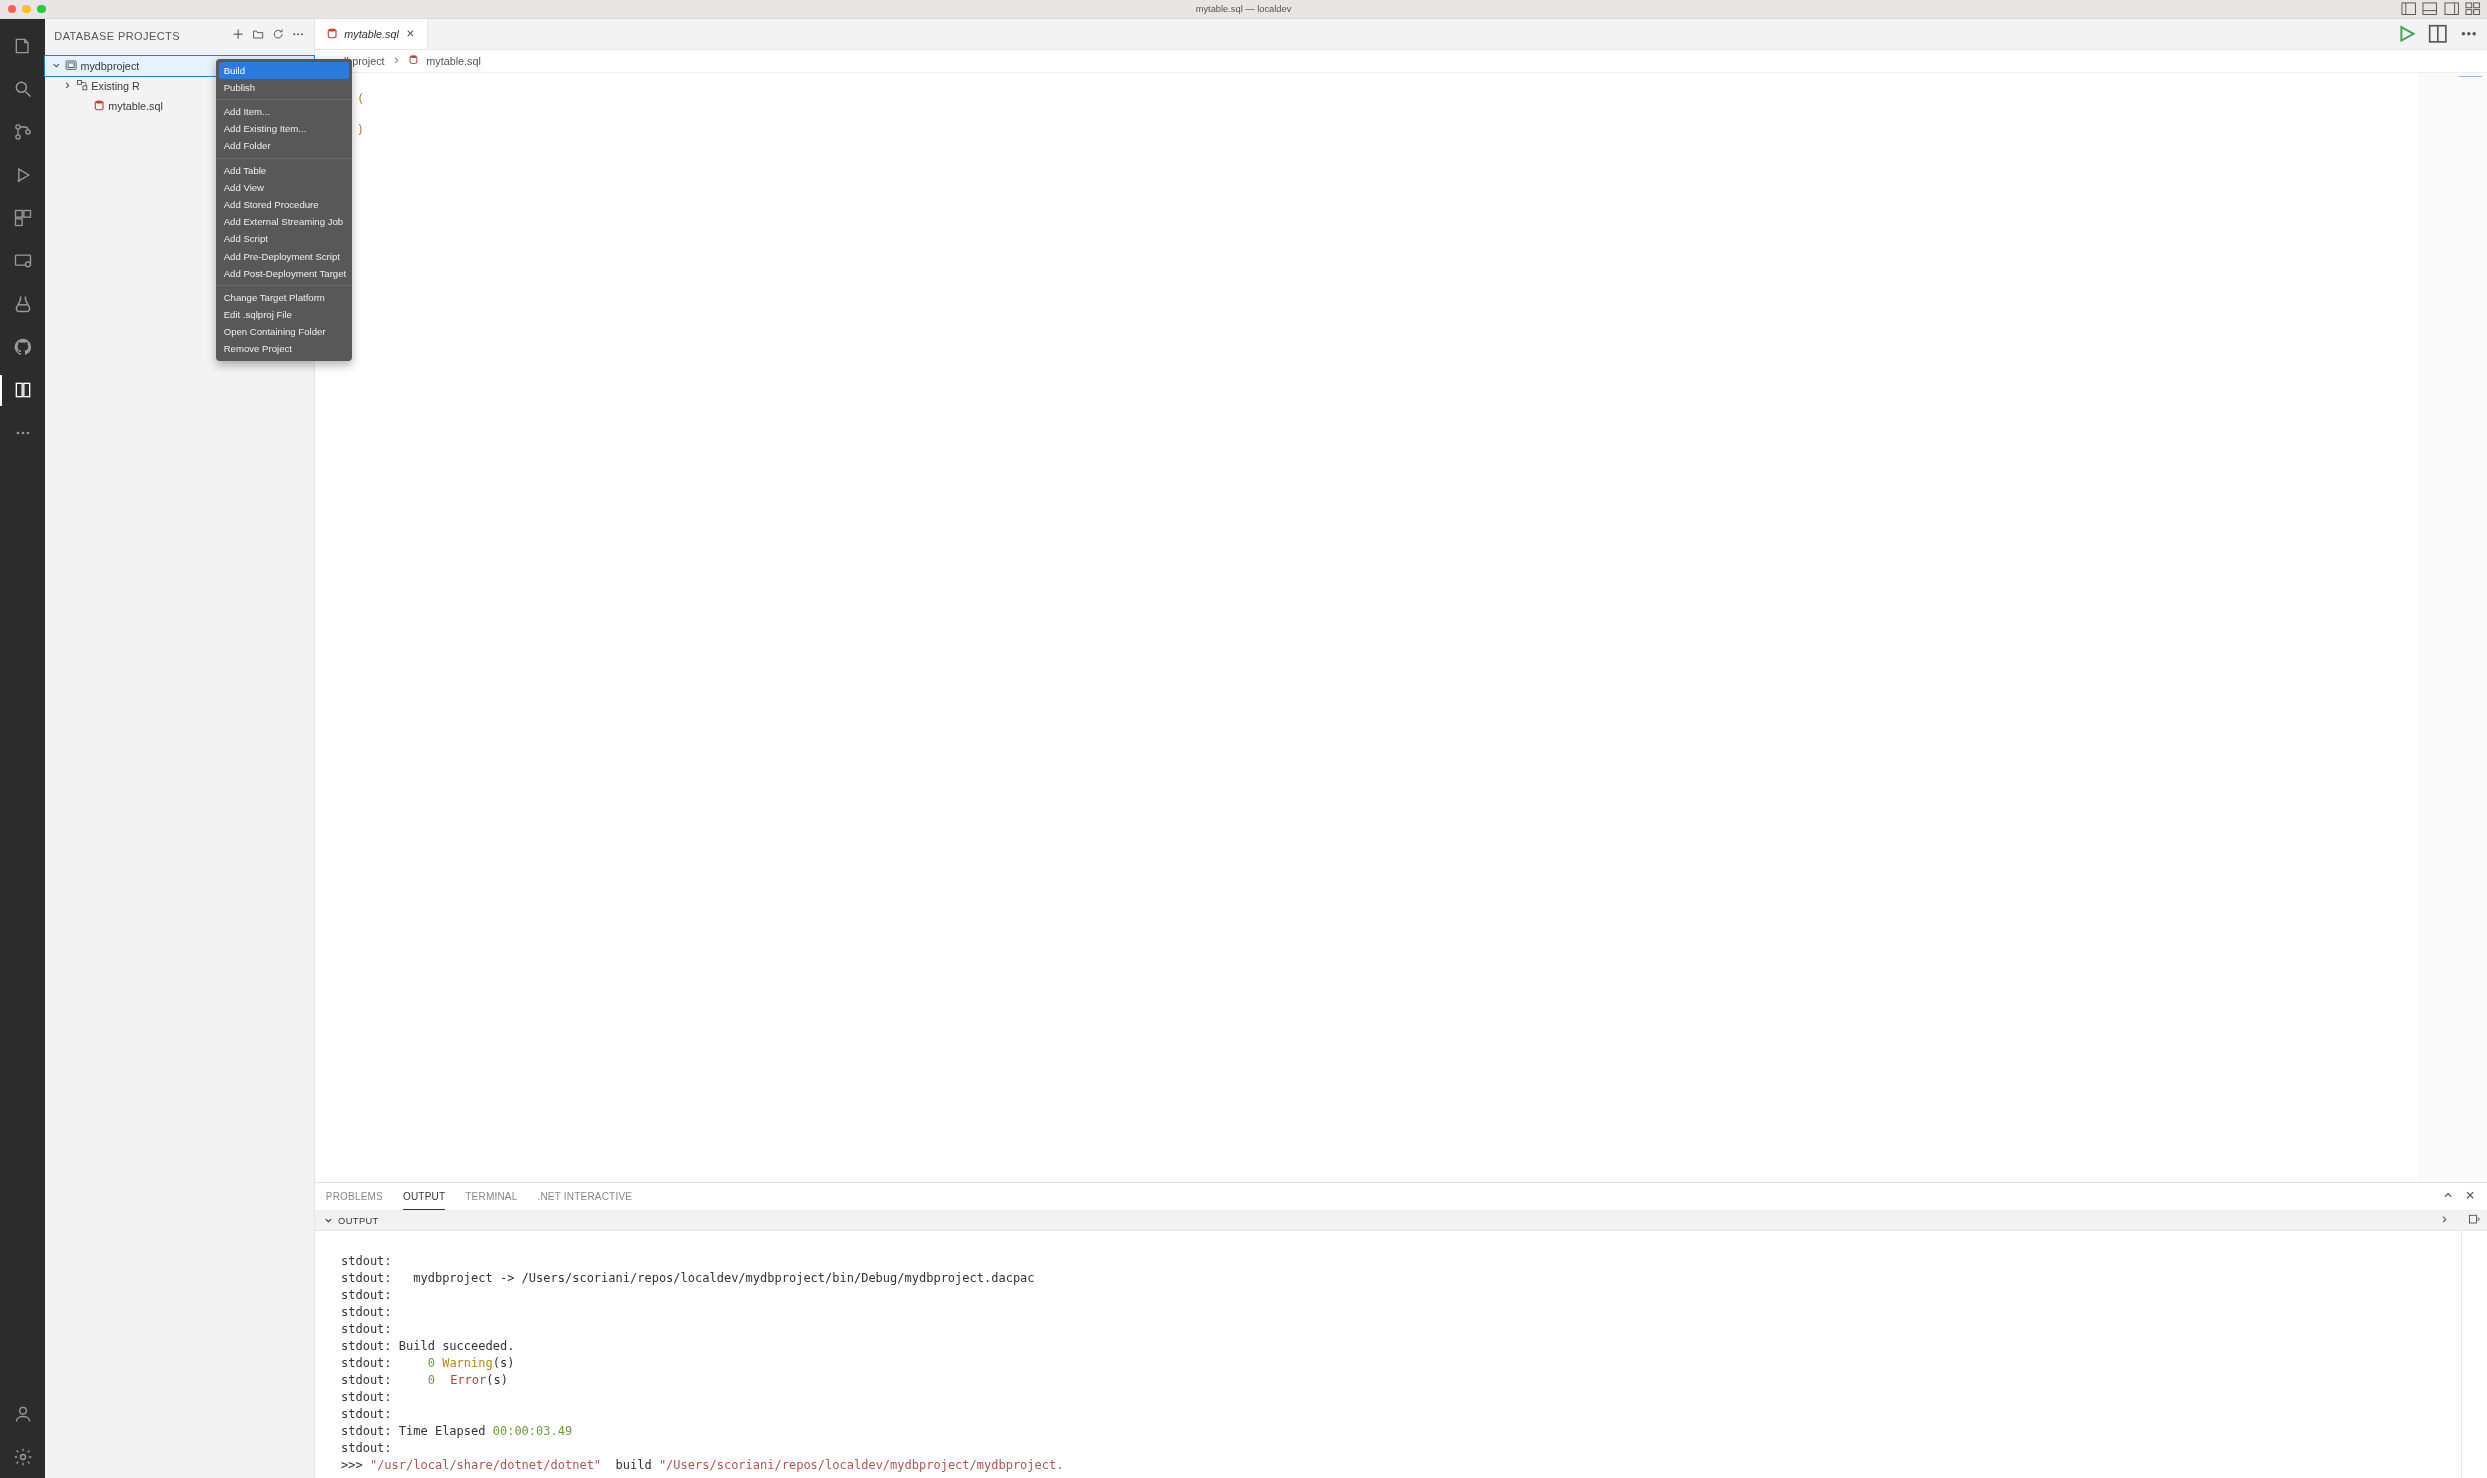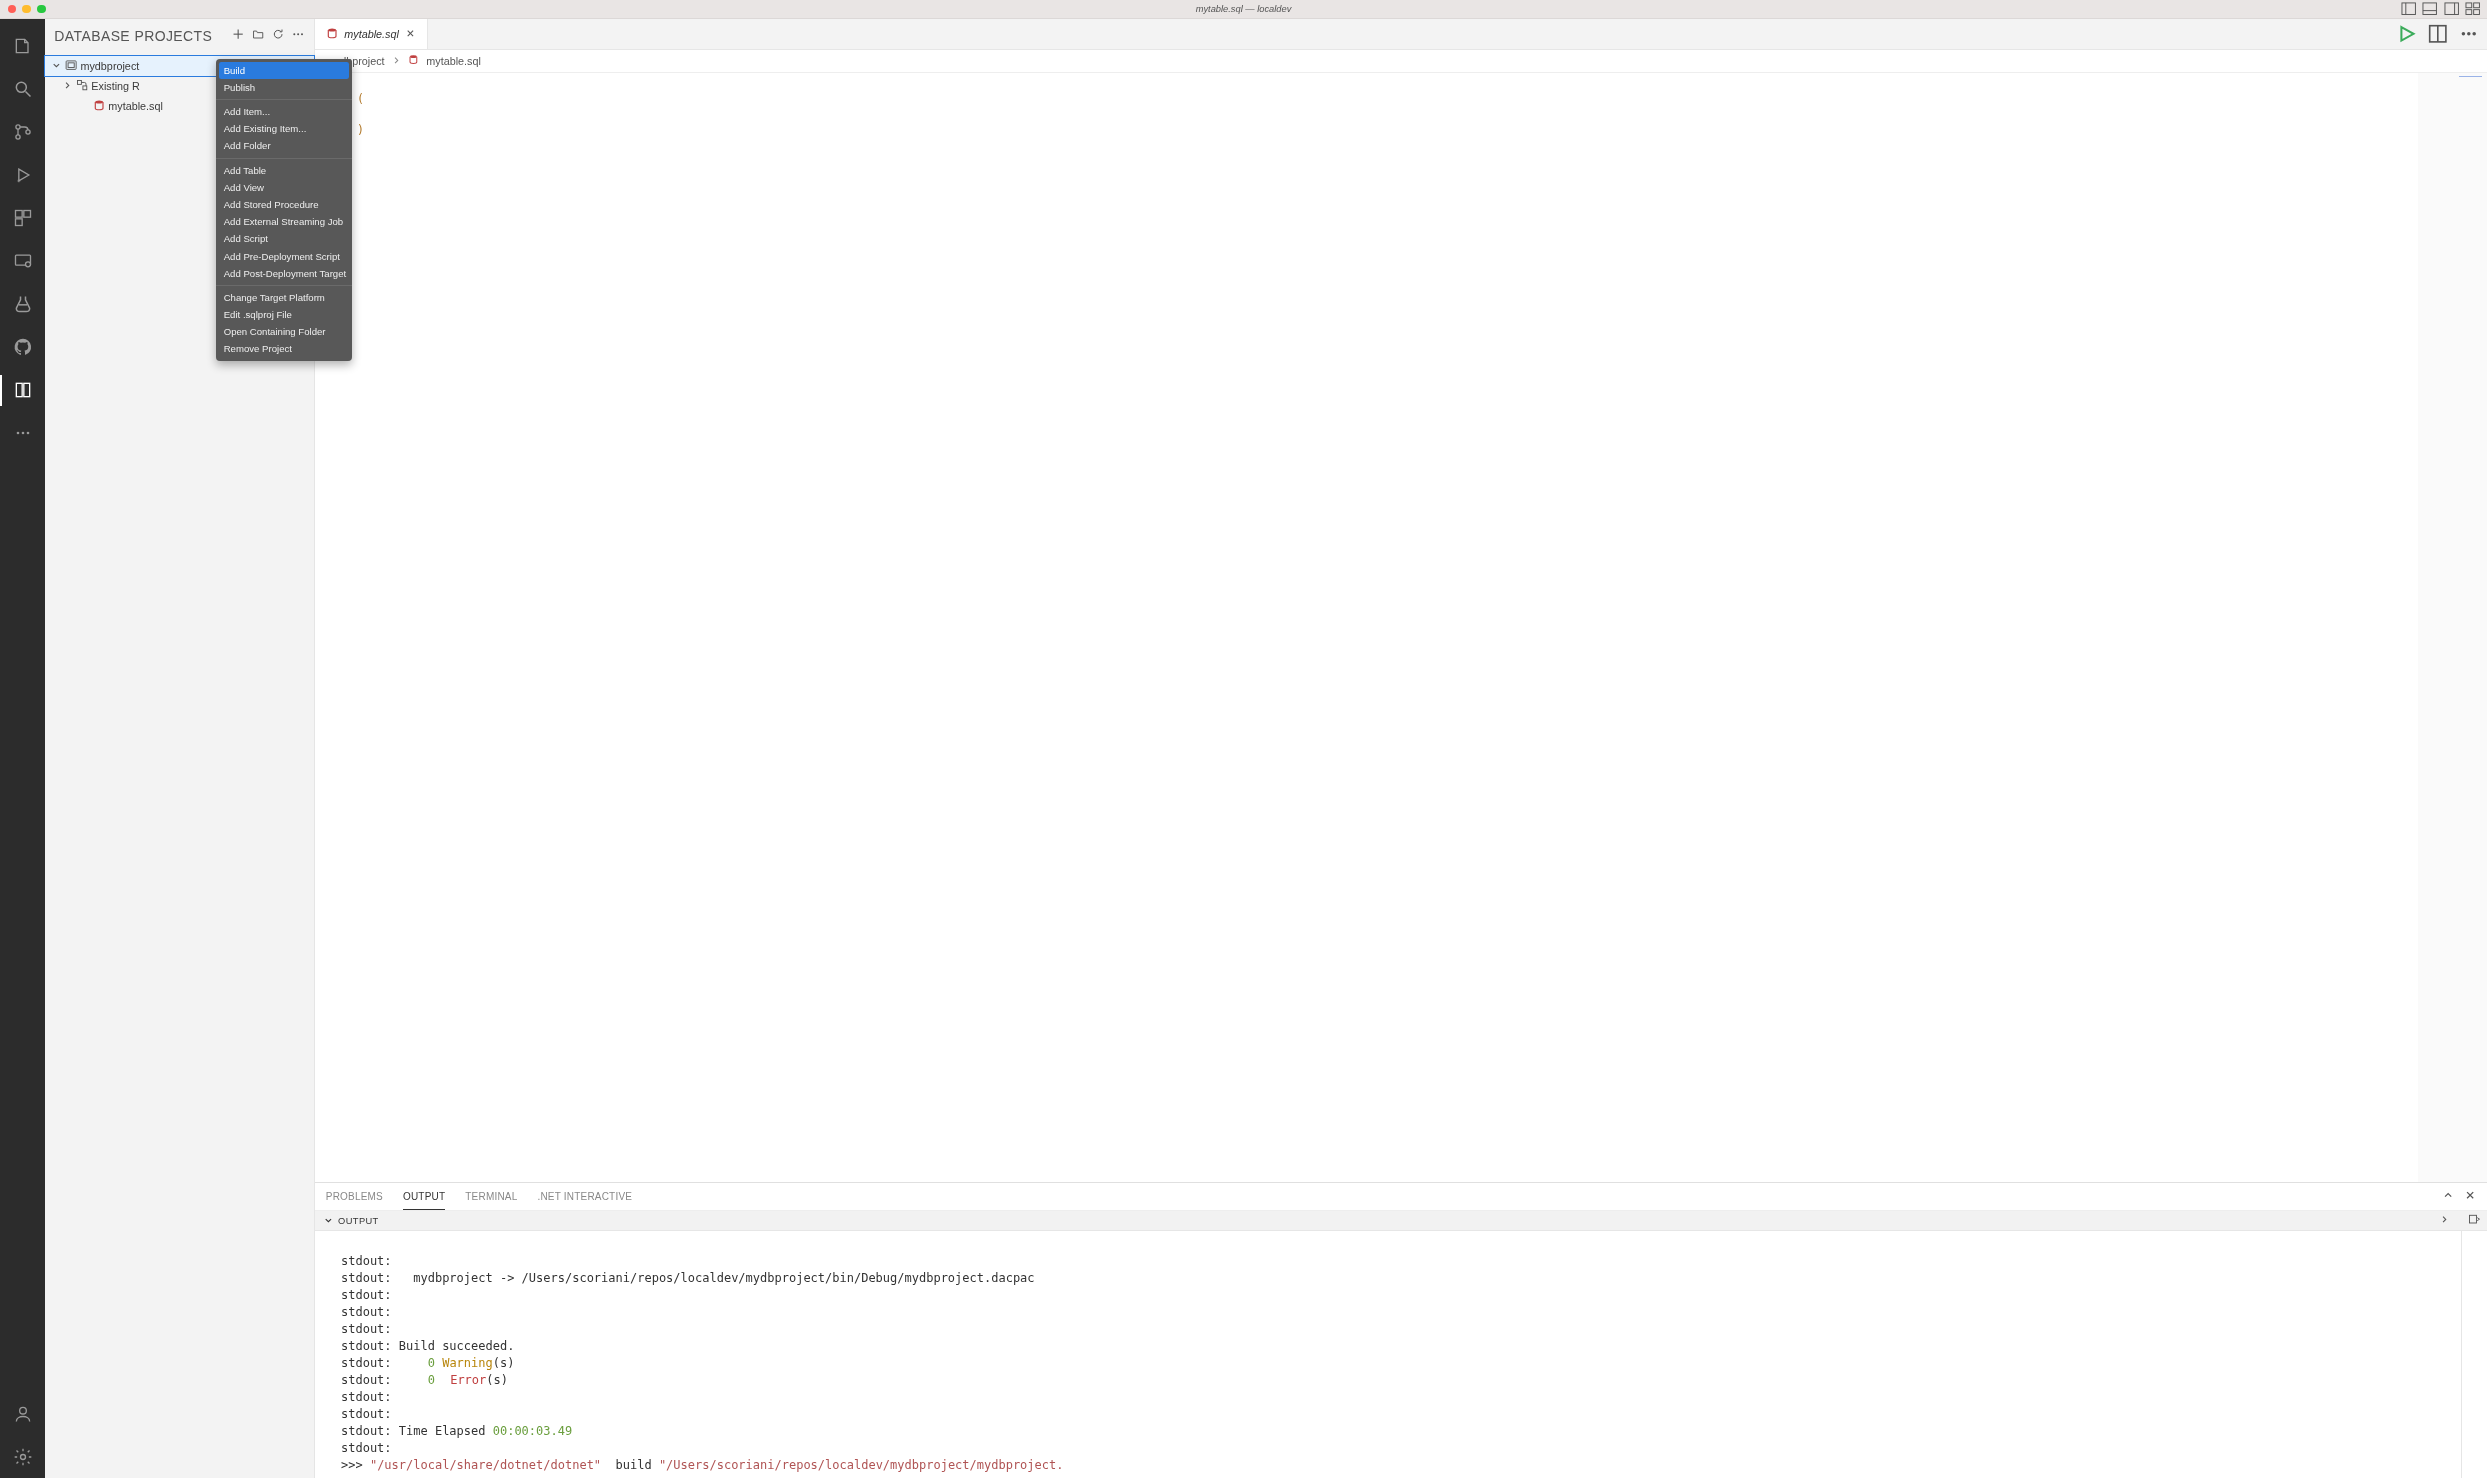--- a/index.html
+++ b/index.html
@@ -15,21 +15,20 @@
   .window-root { display: flex; flex-direction: column; height: 100%; }
 
   
   .titlebar {
     height: 18.5px;
     background: #e9e5e4;
     border-bottom: 0.8px solid #dcd8d7;
     display: flex;
     align-items: center;
     position: relative;
-    font-style: italic;
   }
   .traffic-lights { display: flex; gap: 6.2px; margin-left: 7.7px; }
   .traffic-light { width: 8.5px; height: 8.5px; border-radius: 50%; }
   .tl-close { background: #ff5f57; }
   .tl-min { background: #febc2e; }
   .tl-max { background: #28c840; }
   .titlebar-title {
     position: absolute; left: 50%; transform: translateX(-50%);
     font-size: 9.3px; color: #555;
   }
@@ -66,21 +65,21 @@
     width: 270px;
     background: #f3f3f3;
     border-right: 0.8px solid #e5e5e5;
     display: flex; flex-direction: column;
     position: relative;
   }
   .sidebar-header {
     height: 34px;
     display: flex; align-items: center;
     padding: 0 9.3px;
-    font-size: 14px;
+    font-size: 11px;
     letter-spacing: 0.4px;
     color: #555;
   }
   .sidebar-header .title { flex: 1; }
   .sidebar-header .actions { display: flex; gap: 7.7px; color: #555; }
   .sidebar-header .actions svg { width: 12.3px; height: 12.3px; }
 
   .tree { flex: 1; padding-top: 3.1px; font-size: 10.8px; color: #3a3a3a; }
   .tree-row {
     display: flex; align-items: center; height: 20px;

